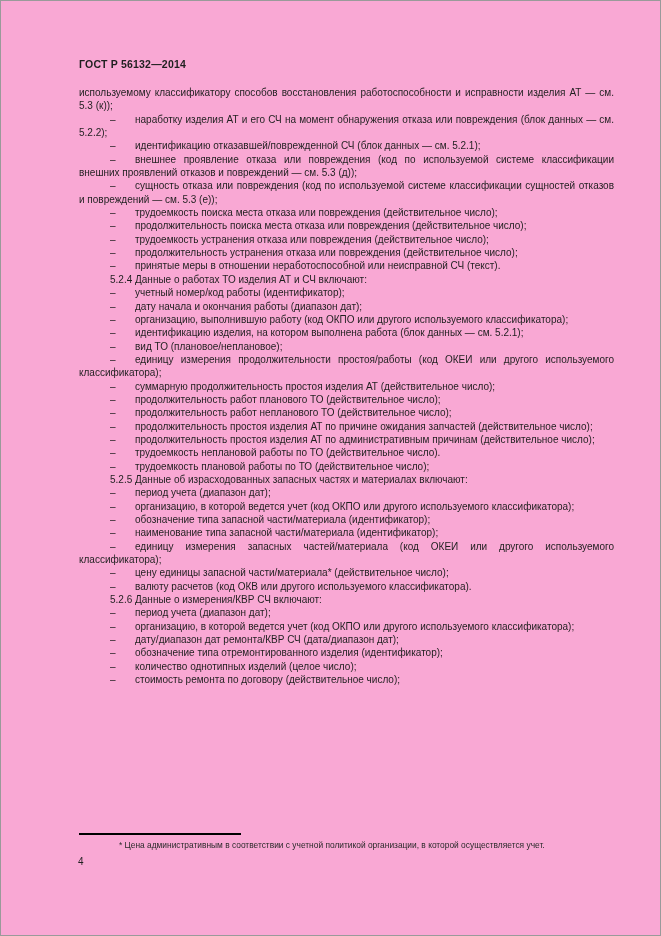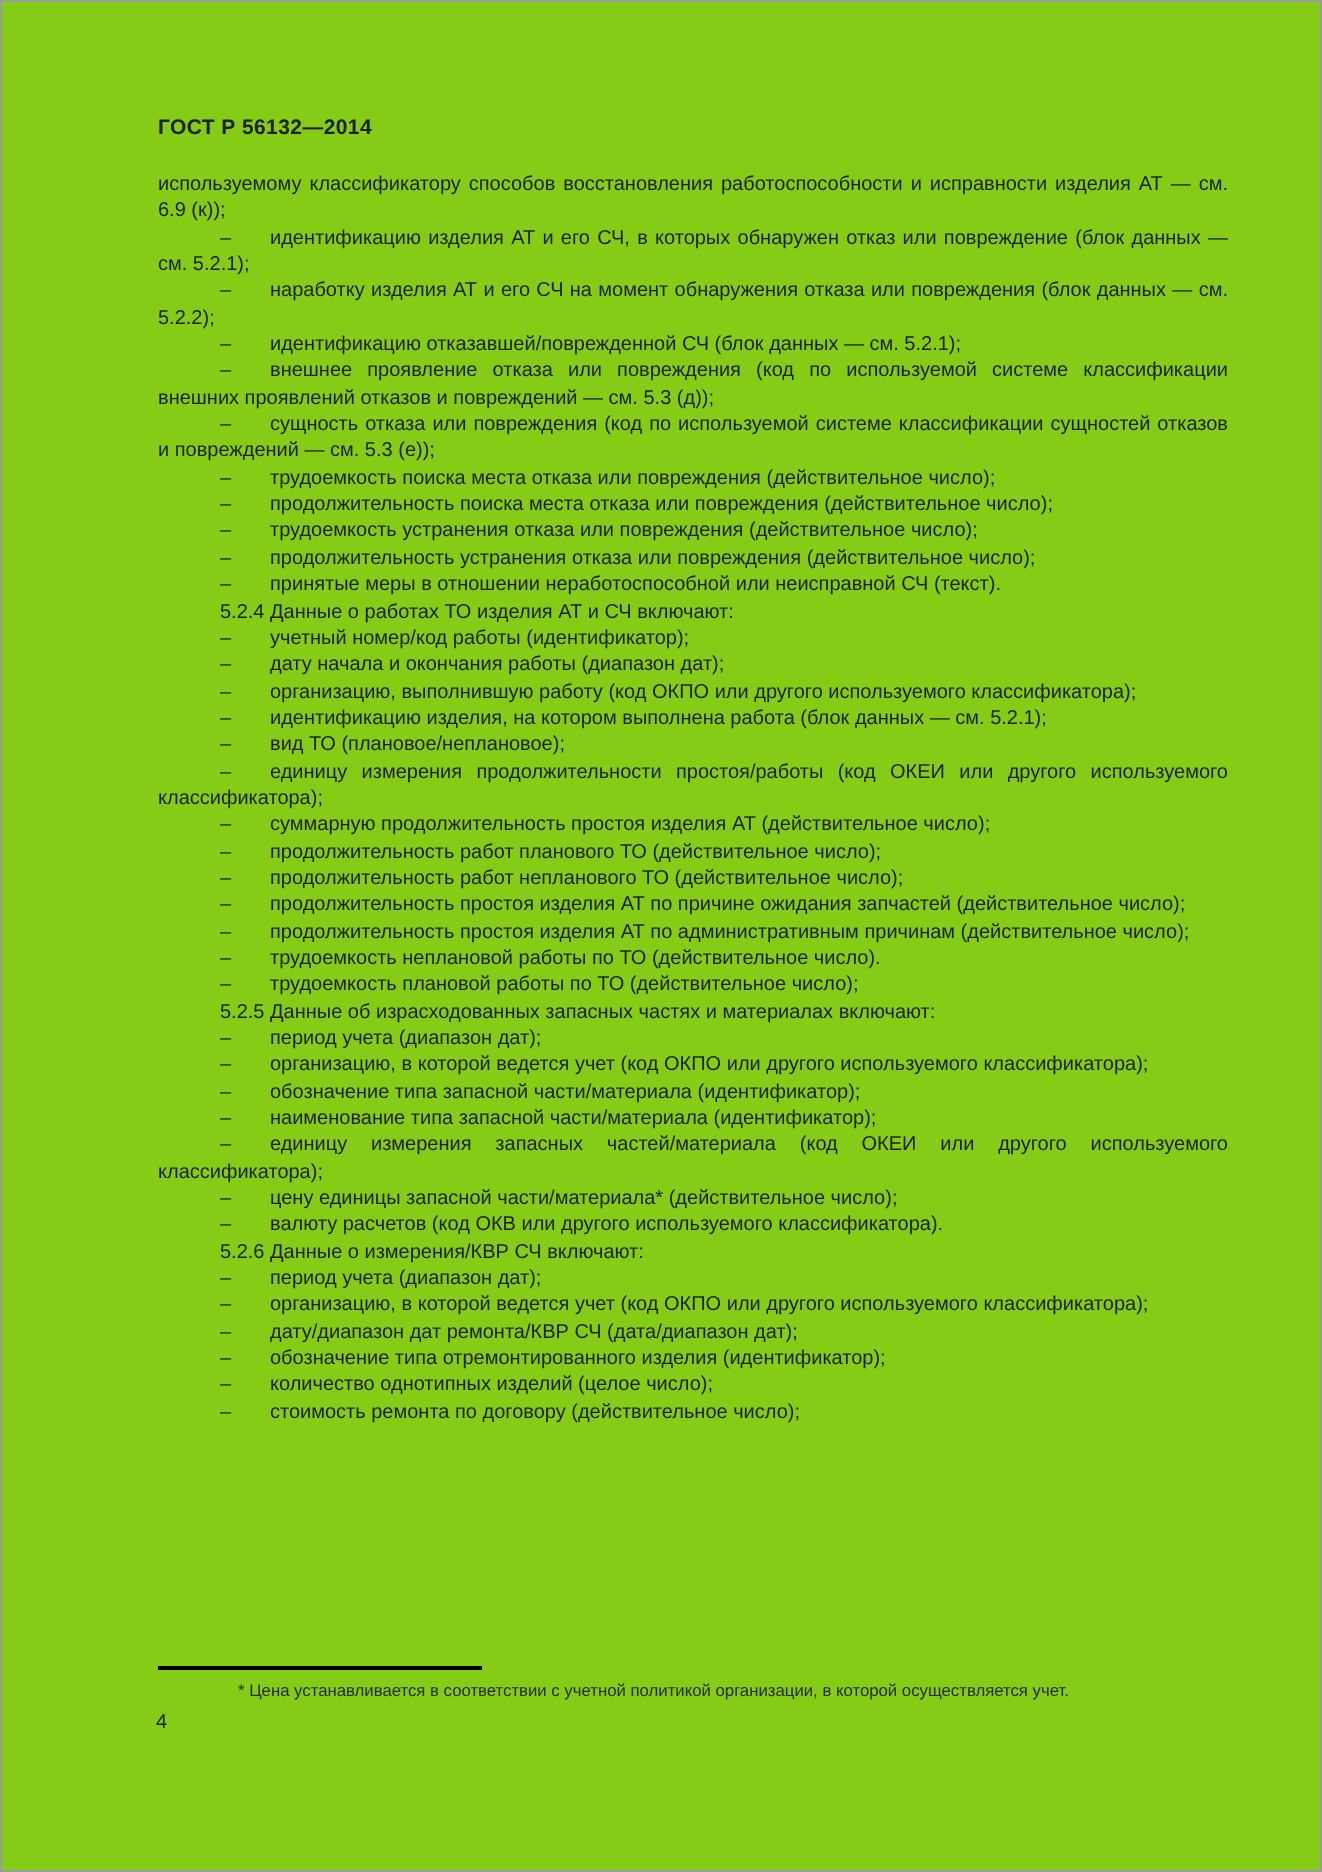--- a/index.html
+++ b/index.html
@@ -4,21 +4,21 @@
 <style>
   html, body {
     margin: 0;
     padding: 0;
     background: #ffffff;
   }
   .page {
     position: relative;
     width: 661px;
     height: 936px;
-    background: #84cc16;
+    background: #f9a8d4;
     border: 1px solid #9a9a9a;
     box-sizing: border-box;
     overflow: hidden;
     font-family: "Liberation Sans", "DejaVu Sans", sans-serif;
     color: #1f1f1f;
   }
   .standard-code {
     position: absolute;
     left: 78px;
     top: 57px;
@@ -74,22 +74,21 @@
     font-size: 10px;
   }
 </style>
 </head>
 <body>
 
 <div class="page">
   <div class="standard-code">ГОСТ Р 56132—2014</div>
 
   <div class="doc-body">
-      <p class="para continuation">используемому классификатору способов восстановления работоспособности и исправности изделия АТ — см. 6.9 (к));</p>
-      <p class="para list"><span class="dash">–</span>идентификацию изделия АТ и его СЧ, в которых обнаружен отказ или повреждение (блок данных — см. 5.2.1);</p>
+      <p class="para continuation">используемому классификатору способов восстановления работоспособности и исправности изделия АТ — см. 5.3 (к));</p>
       <p class="para list"><span class="dash">–</span>наработку изделия АТ и его СЧ на момент обнаружения отказа или повреждения (блок данных — см. 5.2.2);</p>
       <p class="para list"><span class="dash">–</span>идентификацию отказавшей/поврежденной СЧ (блок данных — см. 5.2.1);</p>
       <p class="para list"><span class="dash">–</span>внешнее проявление отказа или повреждения (код по используемой системе классификации внешних проявлений отказов и повреждений — см. 5.3 (д));</p>
       <p class="para list"><span class="dash">–</span>сущность отказа или повреждения (код по используемой системе классификации сущностей отказов и повреждений — см. 5.3 (е));</p>
       <p class="para list"><span class="dash">–</span>трудоемкость поиска места отказа или повреждения (действительное число);</p>
       <p class="para list"><span class="dash">–</span>продолжительность поиска места отказа или повреждения (действительное число);</p>
       <p class="para list"><span class="dash">–</span>трудоемкость устранения отказа или повреждения (действительное число);</p>
       <p class="para list"><span class="dash">–</span>продолжительность устранения отказа или повреждения (действительное число);</p>
       <p class="para list"><span class="dash">–</span>принятые меры в отношении неработоспособной или неисправной СЧ (текст).</p>
       <p class="para section">5.2.4 Данные о работах ТО изделия АТ и СЧ включают:</p>
@@ -118,16 +117,16 @@
       <p class="para list"><span class="dash">–</span>период учета (диапазон дат);</p>
       <p class="para list"><span class="dash">–</span>организацию, в которой ведется учет (код ОКПО или другого используемого классификатора);</p>
       <p class="para list"><span class="dash">–</span>дату/диапазон дат ремонта/КВР СЧ (дата/диапазон дат);</p>
       <p class="para list"><span class="dash">–</span>обозначение типа отремонтированного изделия (идентификатор);</p>
       <p class="para list"><span class="dash">–</span>количество однотипных изделий (целое число);</p>
       <p class="para list"><span class="dash">–</span>стоимость ремонта по договору (действительное число);</p>
     </div>
 
   <div class="footnote-rule"></div>
 
-  <div class="footnote">* Цена устанавливается в соответствии с учетной политикой организации, в которой осуществляется учет.</div>
+  <div class="footnote">* Цена административным в соответствии с учетной политикой организации, в которой осуществляется учет.</div>
 
   <div class="page-number">4</div>
 </div>
 
 </body></html>

